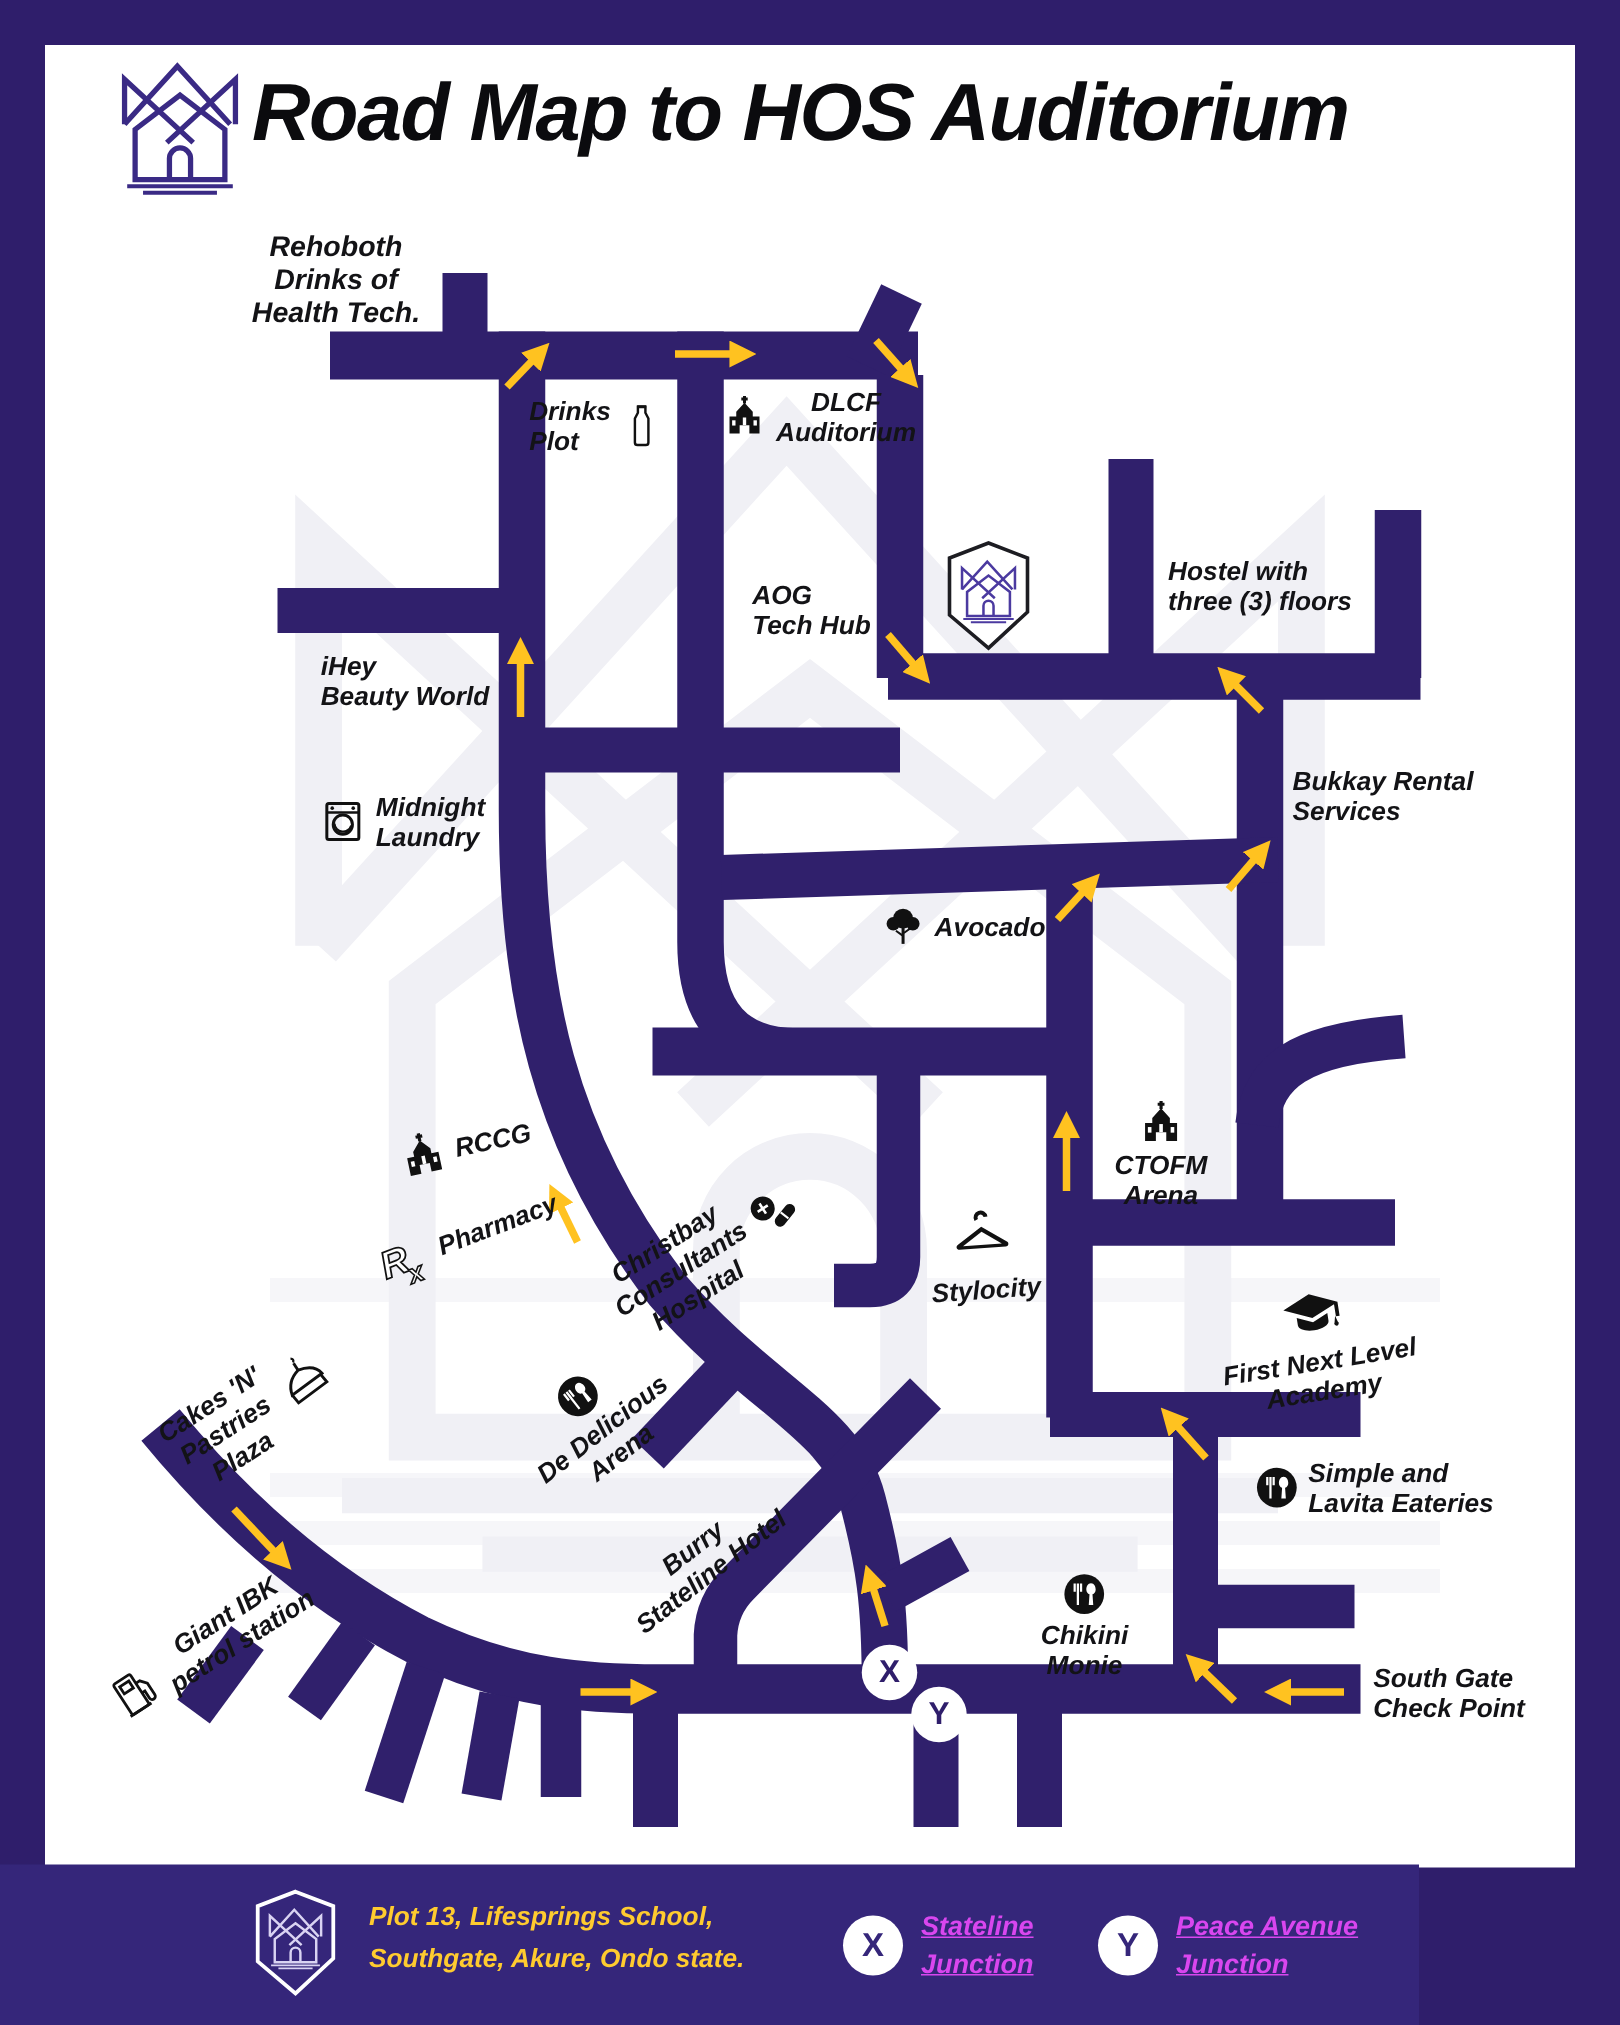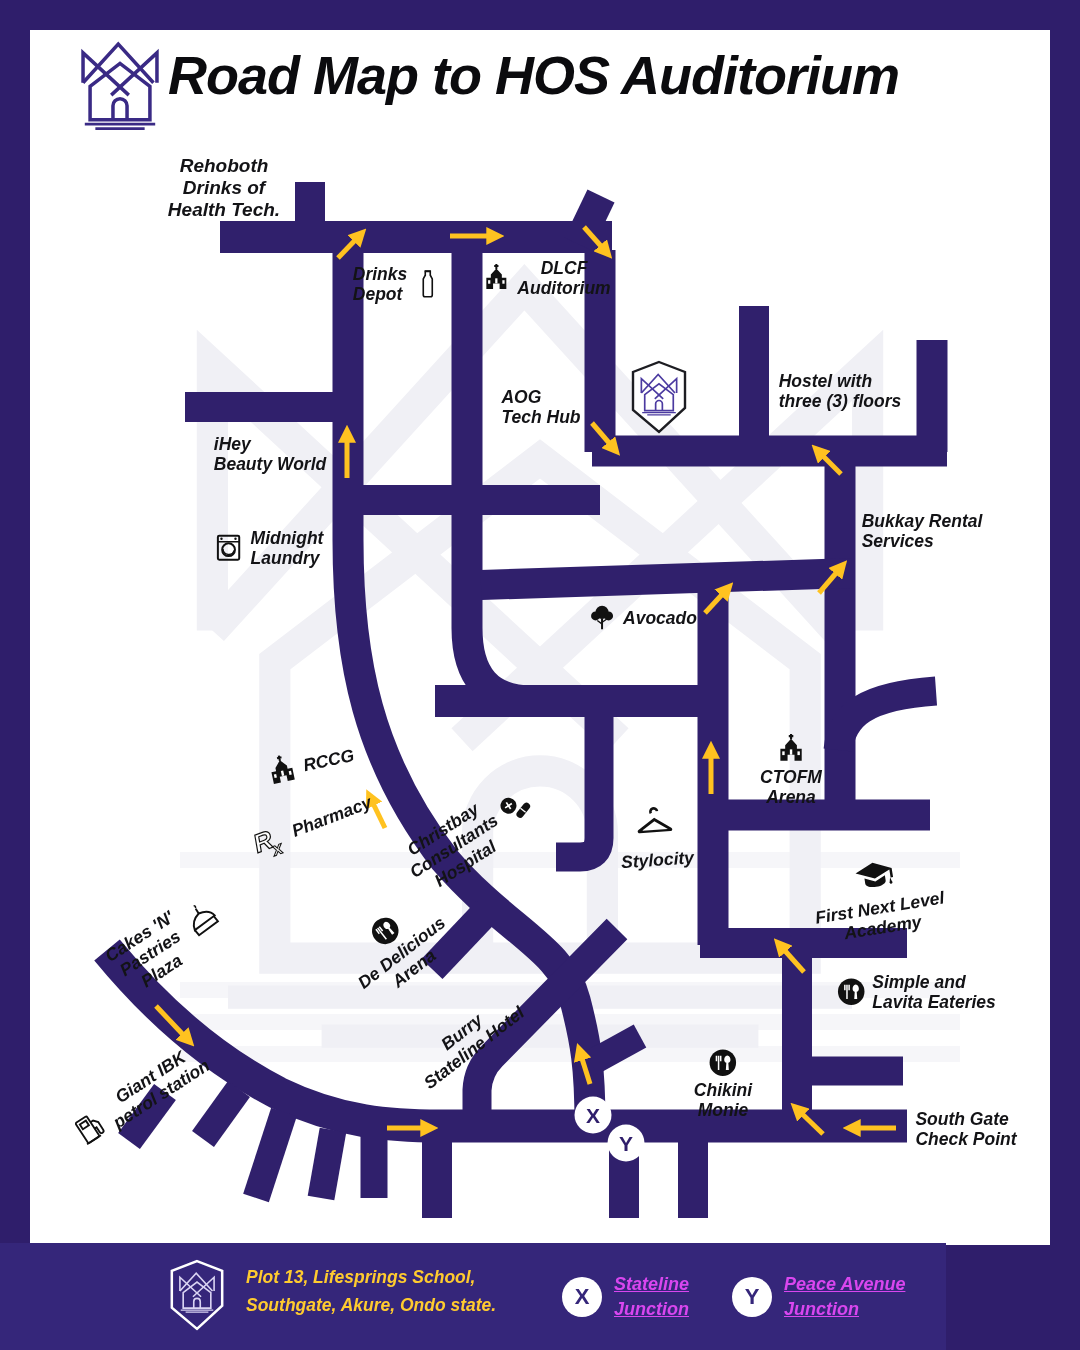--- a/index.html
+++ b/index.html
@@ -198,21 +198,21 @@
       <div class="lbl center" style="left: 224px; top: 188px; transform: translate(-50%, -50%) rotate(0deg); font-size: 19px;">
         <div class="txt">
           <div>Rehoboth</div>
           <div>Drinks of</div>
           <div>Health Tech.</div>
         </div>
       </div>
       <div class="lbl left" style="left: 398px; top: 284px; transform: translate(-50%, -50%) rotate(0deg);">
         <div class="txt">
           <div>Drinks</div>
-          <div>Depot</div>
+          <div>Plot</div>
         </div>
         <svg class="ic" width="30" height="30" viewBox="0 0 24 24">
           <use href="#i-bottle"></use>
         </svg>
       </div>
       <div class="lbl center" style="left: 546px; top: 278px; transform: translate(-50%, -50%) rotate(0deg);">
         <svg class="ic" width="30" height="30" viewBox="0 0 24 24">
           <use href="#i-church"></use>
         </svg>
         <div class="txt">
@@ -280,21 +280,21 @@
       <div class="lbl center" style="left: 470px; top: 836px; transform: translate(-50%, -50%) rotate(-33deg);">
         <div class="txt">
           <div>Christbay</div>
           <div>Consultants</div>
           <div>Hospital</div>
         </div>
         <svg class="ic" width="32" height="32" viewBox="0 0 24 24">
           <use href="#i-pill"></use>
         </svg>
       </div>
-      <div class="lbl center col" style="left: 791px; top: 770px; transform: translate(-50%, -50%) rotate(0deg);">
+      <div class="lbl center col" style="left: 774px; top: 770px; transform: translate(-50%, -50%) rotate(0deg);">
         <svg class="ic" width="32" height="32" viewBox="0 0 24 24">
           <use href="#i-church"></use>
         </svg>
         <div class="txt">
           <div>CTOFM</div>
           <div>Arena</div>
         </div>
       </div>
       <div class="lbl center col" style="left: 656px; top: 838px; transform: translate(-50%, -50%) rotate(-4deg);">
         <svg class="ic" width="42" height="42" viewBox="0 0 24 24">

